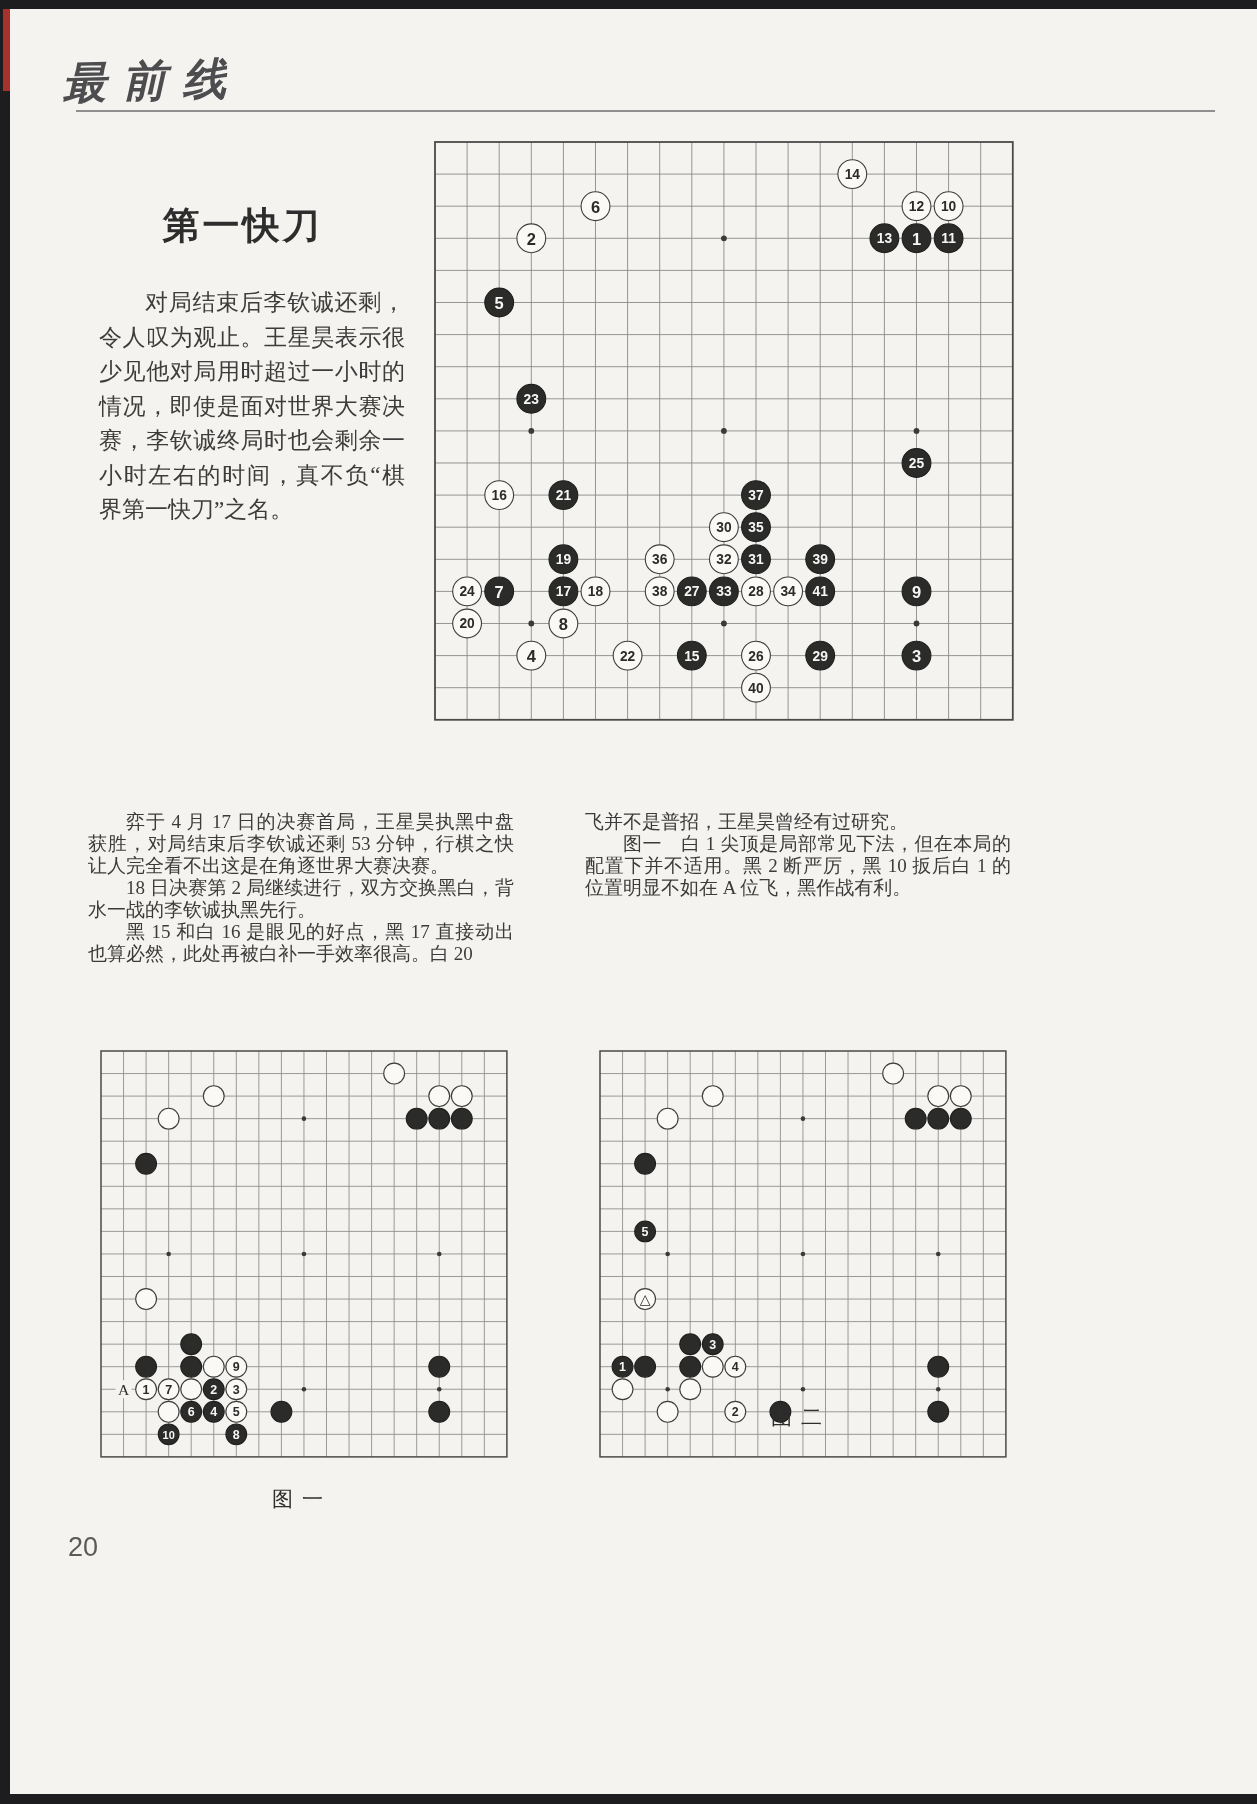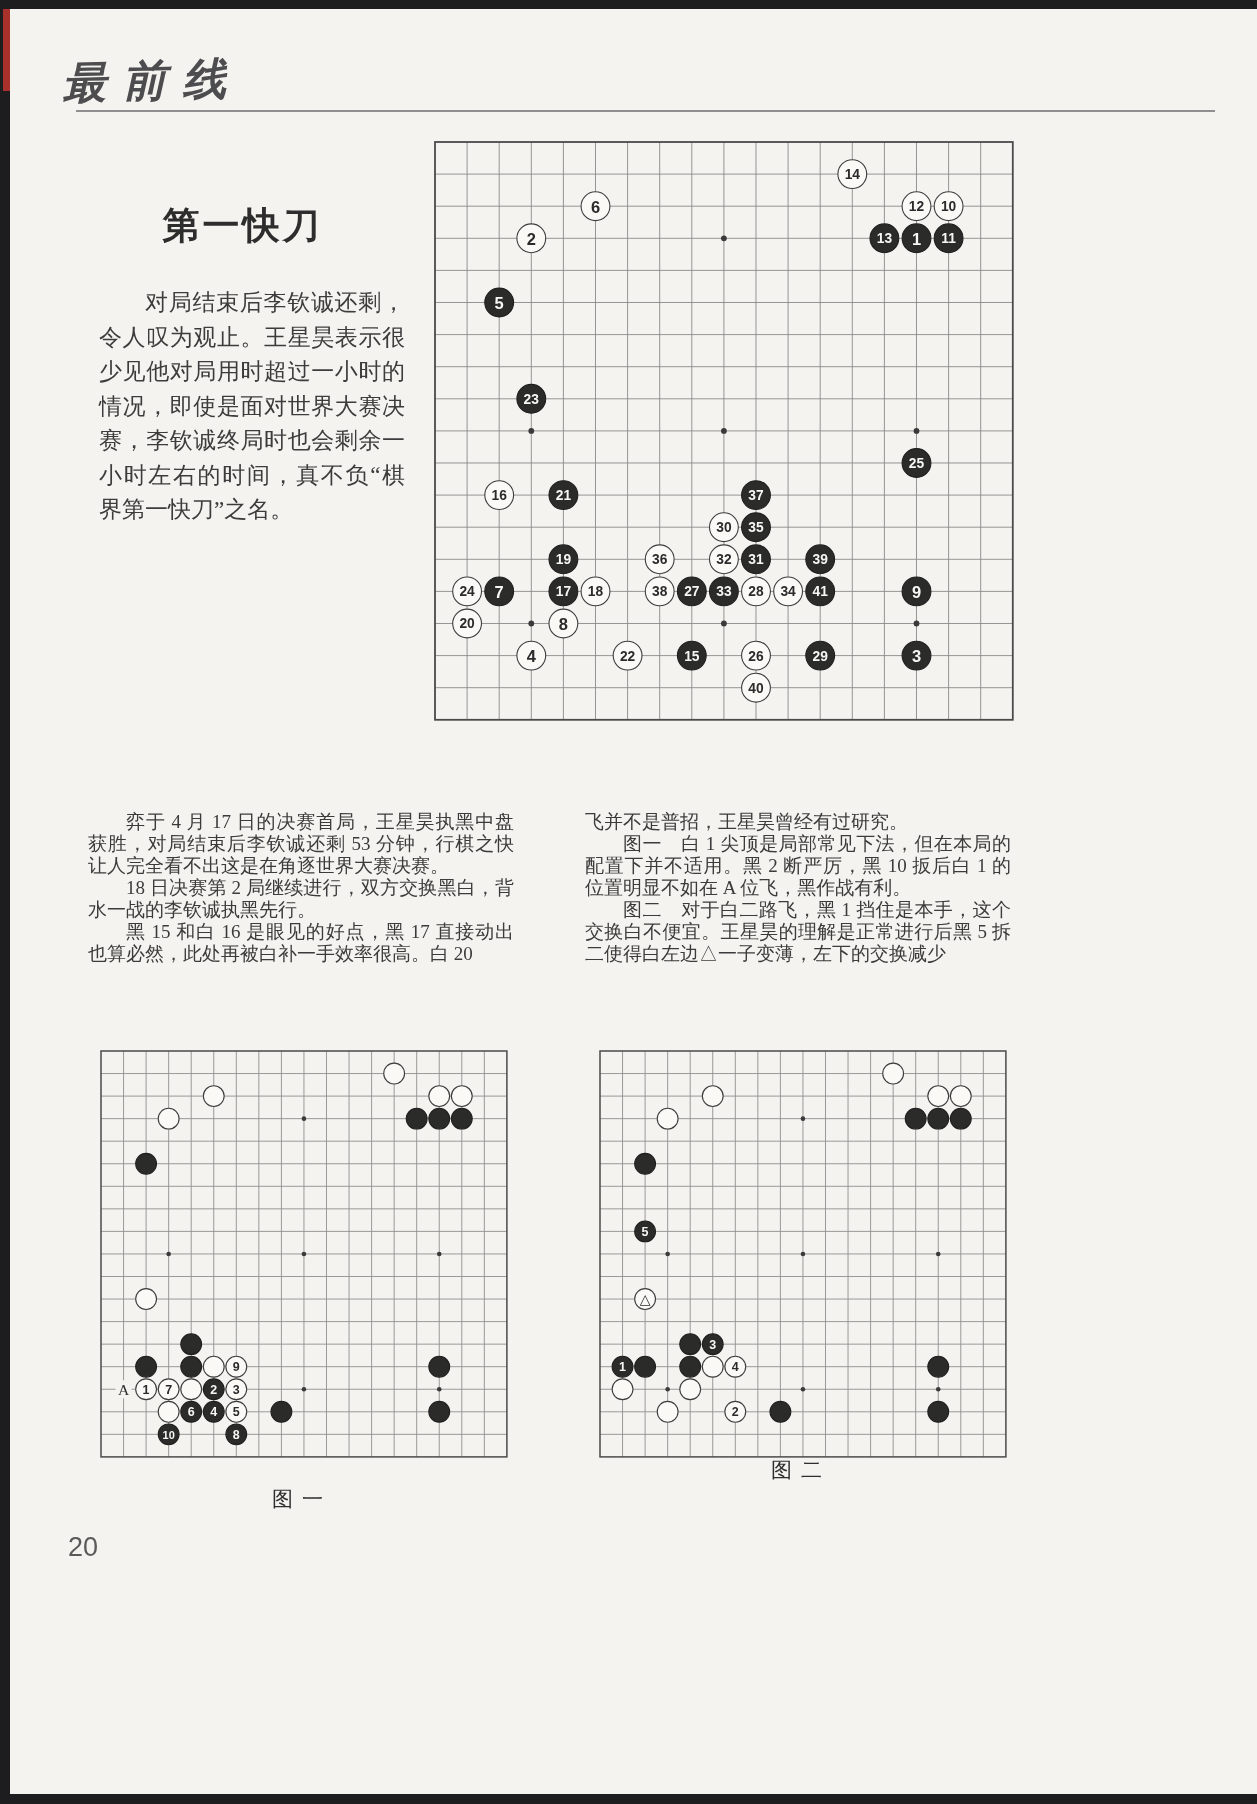--- a/index.html
+++ b/index.html
@@ -41,21 +41,21 @@
   }
   #col-left{left:88px;}
   #col-right{left:585px;}
   .col p{margin:0;padding:0;}
   .col p.indent{text-indent:2em;}
   .diagram-caption{
     position:absolute;width:200px;text-align:center;
     font-size:21px;letter-spacing:9px;color:#2e2e2e;
   }
   #caption-d1{left:202px;top:1485px;}
-  #caption-d2{left:701px;top:1456px;}
+  #caption-d2{left:701px;top:1403px;}
   #page-number{
     position:absolute;left:68px;top:1532px;
     font-family:"Liberation Sans", sans-serif;font-size:27px;color:#5a5a5a;
   }
 </style>
 </head>
 <body>
 
 <div class="edge-bar" id="edge-left"></div>
 <div class="edge-bar" id="edge-top"></div>
@@ -203,21 +203,20 @@
 </div>
 
 <div class="col" id="col-left">
     <p class="indent">弈于 4 月 17 日的决赛首局，王星昊执黑中盘获胜，对局结束后李钦诚还剩 53 分钟，行棋之快让人完全看不出这是在角逐世界大赛决赛。</p>
     <p class="indent">18 日决赛第 2 局继续进行，双方交换黑白，背水一战的李钦诚执黑先行。</p>
     <p class="indent">黑 15 和白 16 是眼见的好点，黑 17 直接动出也算必然，此处再被白补一手效率很高。白 20</p>
   </div>
 <div class="col" id="col-right">
     <p class="">飞并不是普招，王星昊曾经有过研究。</p>
     <p class="indent">图一　白 1 尖顶是局部常见下法，但在本局的配置下并不适用。黑 2 断严厉，黑 10 扳后白 1 的位置明显不如在 A 位飞，黑作战有利。</p>
-    <p class="indent">图二　对于白二路飞，黑 1 挡住是本手，这个交换白不便宜。王星昊的理解是正常进行后黑 5 拆二使得白左边△一子变薄，左下的交换减少</p>
   </div>
 
 <div class="board-wrap" id="diagram1-wrap">
   <svg width="409.90000000000003" height="409.90000000000003" viewBox="0 0 409.90000000000003 409.90000000000003">
       <g transform="translate(2,2)">
         <line x1="22.55" y1="0" x2="22.55" y2="405.90000000000003" stroke="#8e8e8e" stroke-width="0.9"></line>
         <line x1="0" y1="22.55" x2="405.90000000000003" y2="22.55" stroke="#8e8e8e" stroke-width="0.9"></line>
         <line x1="45.1" y1="0" x2="45.1" y2="405.90000000000003" stroke="#8e8e8e" stroke-width="0.9"></line>
         <line x1="0" y1="45.1" x2="405.90000000000003" y2="45.1" stroke="#8e8e8e" stroke-width="0.9"></line>
         <line x1="67.65" y1="0" x2="67.65" y2="405.90000000000003" stroke="#8e8e8e" stroke-width="0.9"></line>

